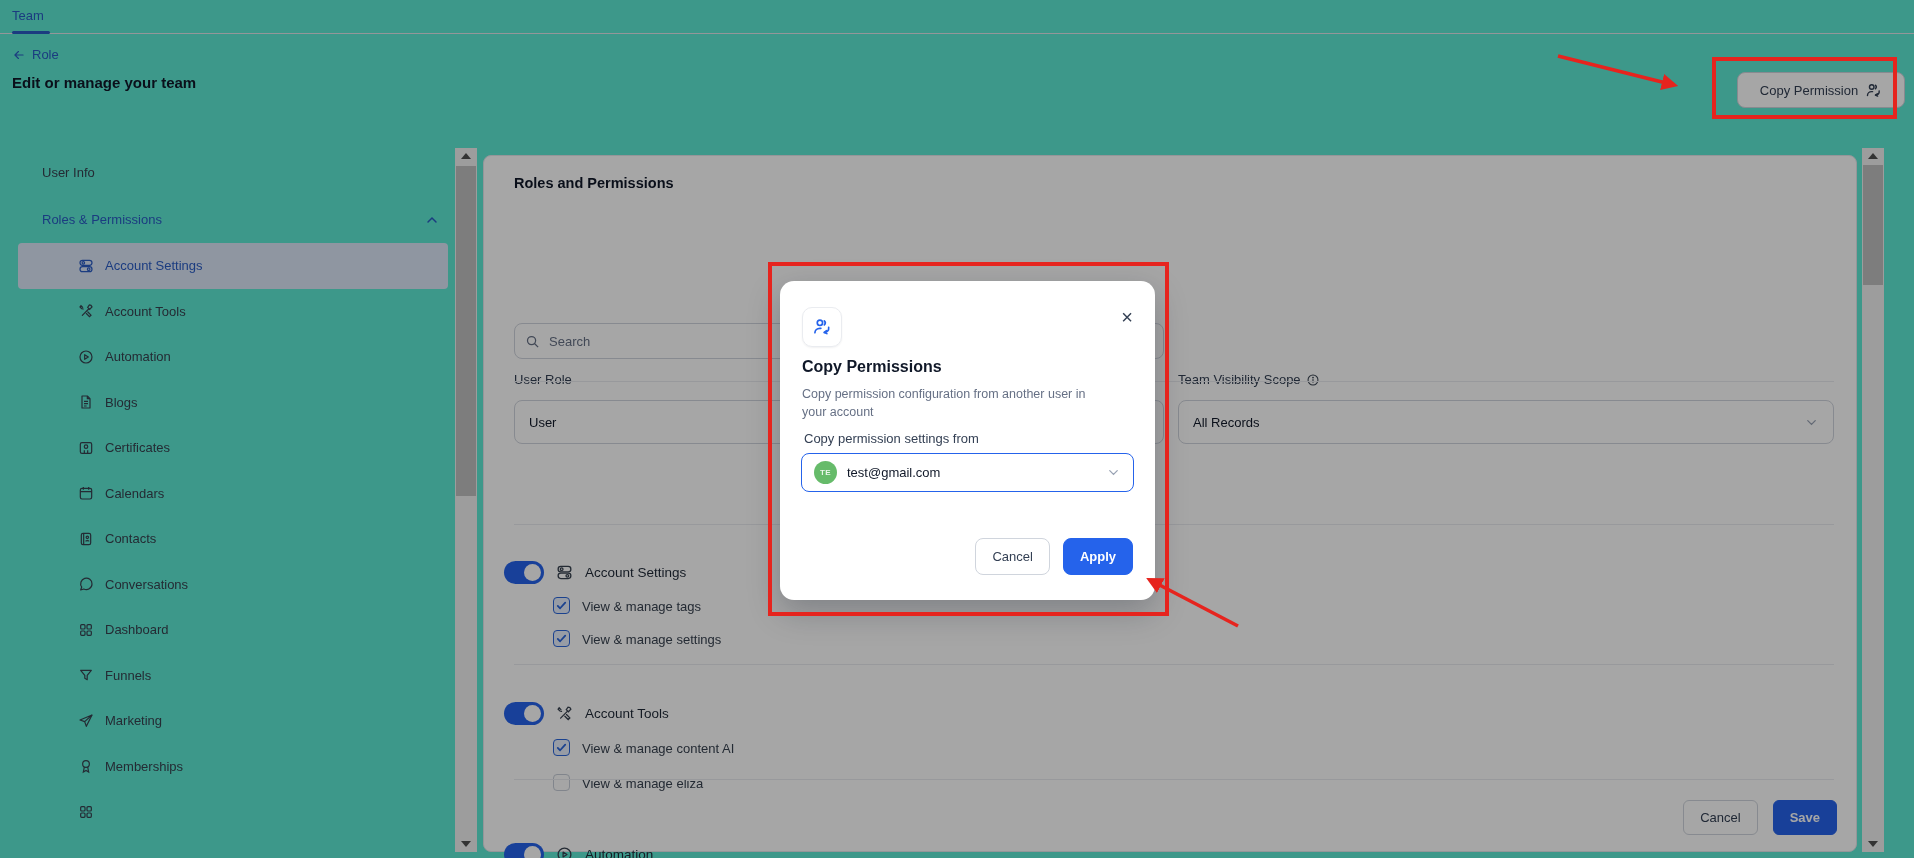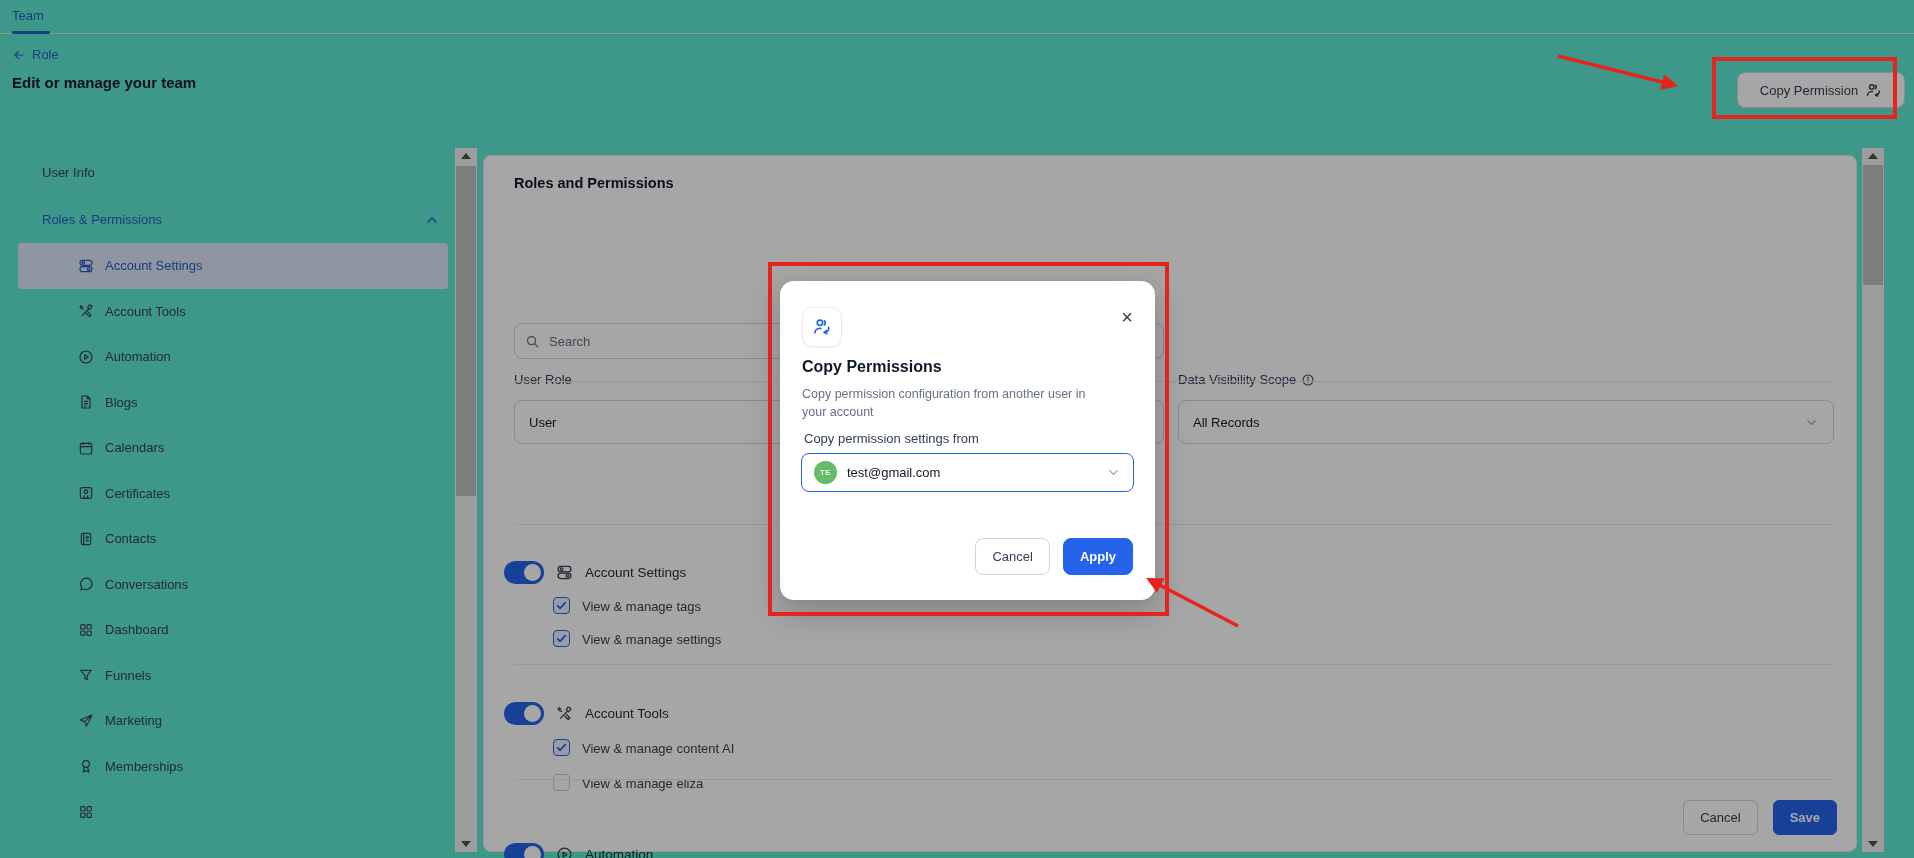--- a/index.html
+++ b/index.html
@@ -260,29 +260,29 @@
         <span>Automation</span>
       </div>
       <div class="nav-item">
         <svg class="ic" width="16" height="16">
             <use href="#i-file"></use>
           </svg>
         <span>Blogs</span>
       </div>
       <div class="nav-item">
         <svg class="ic" width="16" height="16">
+            <use href="#i-cert"></use>
+          </svg>
+        <span>Certificates</span>
+      </div>
+      <div class="nav-item">
+        <svg class="ic" width="16" height="16">
             <use href="#i-cal"></use>
           </svg>
         <span>Calendars</span>
-      </div>
-      <div class="nav-item">
-        <svg class="ic" width="16" height="16">
-            <use href="#i-cert"></use>
-          </svg>
-        <span>Certificates</span>
       </div>
       <div class="nav-item">
         <svg class="ic" width="16" height="16">
             <use href="#i-book"></use>
           </svg>
         <span>Contacts</span>
       </div>
       <div class="nav-item">
         <svg class="ic" width="16" height="16">
             <use href="#i-chat"></use>
@@ -338,21 +338,21 @@
       <span>User Role</span>
     </div>
     <div class="select" style="left:30px;top:244px;width:650px;">
       <span>User</span>
       <svg class="ic chev" width="15" height="15">
           <use href="#i-chev-dn"></use>
         </svg>
     </div>
 
     <div class="fld-label" style="position:absolute;left:694px;top:216px;">
-      <span>Data Visibility Scope</span>
+      <span>Team Visibility Scope</span>
       <svg class="ic" width="14" height="14" style="color:#384250">
           <use href="#i-info"></use>
         </svg>
     </div>
     <div class="select" style="left:694px;top:244px;width:656px;">
       <span>All Records</span>
       <svg class="ic chev" width="15" height="15">
           <use href="#i-chev-dn"></use>
         </svg>
     </div>

